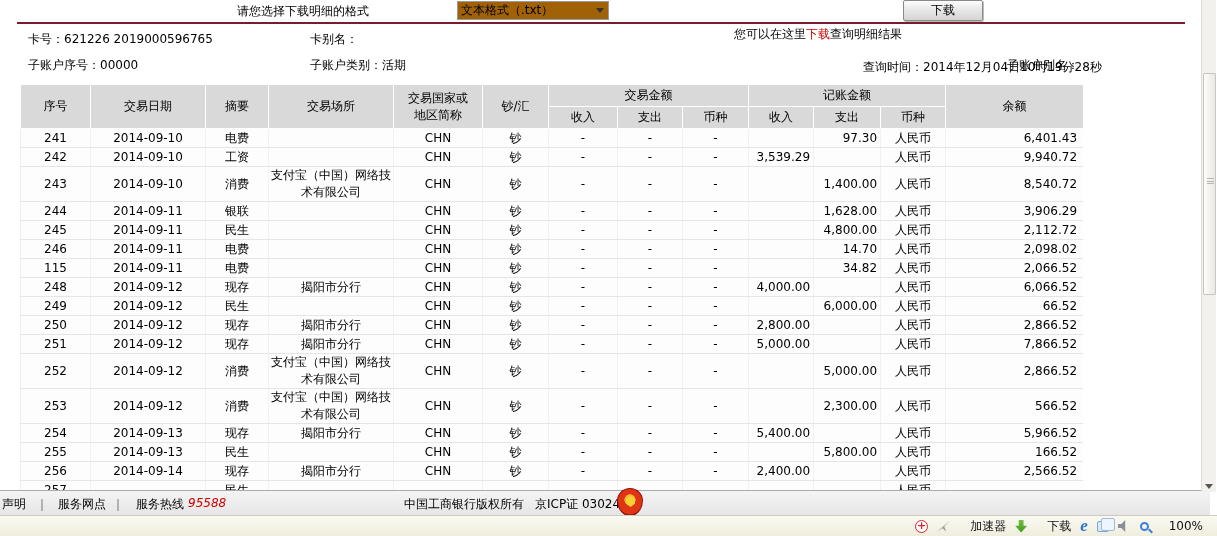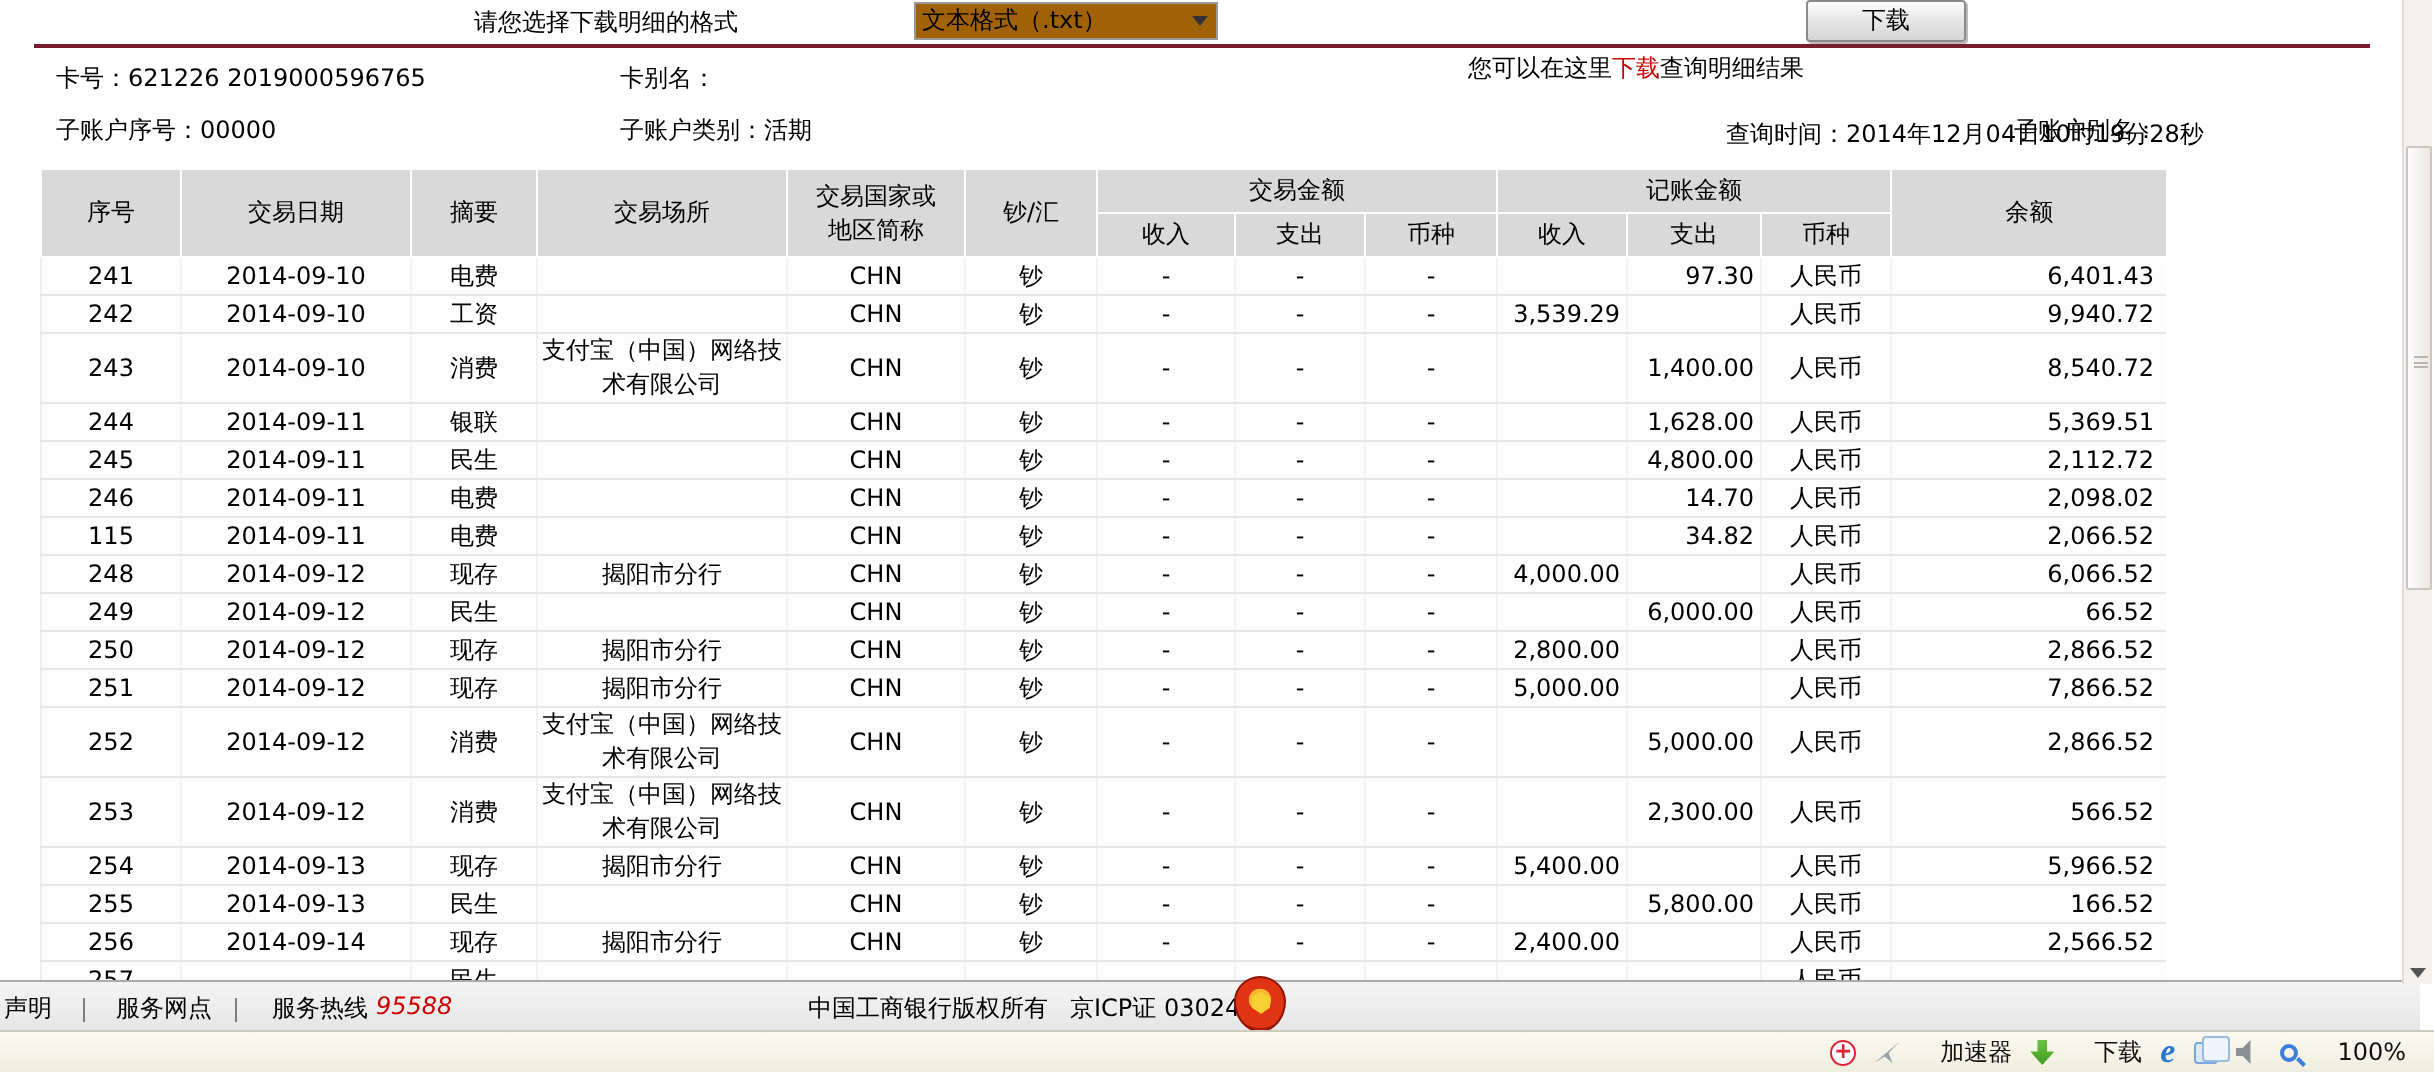--- a/index.html
+++ b/index.html
@@ -203,21 +203,21 @@
             <td class="c-summary">银联</td>
             <td class="c-place"></td>
             <td class="c-country">CHN</td>
             <td class="c-cash">钞</td>
             <td class="c-din">-</td>
             <td class="c-dout">-</td>
             <td class="c-dcur">-</td>
             <td class="c-ain"></td>
             <td class="c-aout">1,628.00</td>
             <td class="c-acur">人民币</td>
-            <td class="c-bal">5,369.51</td>
+            <td class="c-bal">3,906.29</td>
           </tr>
           <tr class="data-row">
             <td class="c-seq">245</td>
             <td class="c-date">2014-09-11</td>
             <td class="c-summary">民生</td>
             <td class="c-place"></td>
             <td class="c-country">CHN</td>
             <td class="c-cash">钞</td>
             <td class="c-din">-</td>
             <td class="c-dout">-</td>

